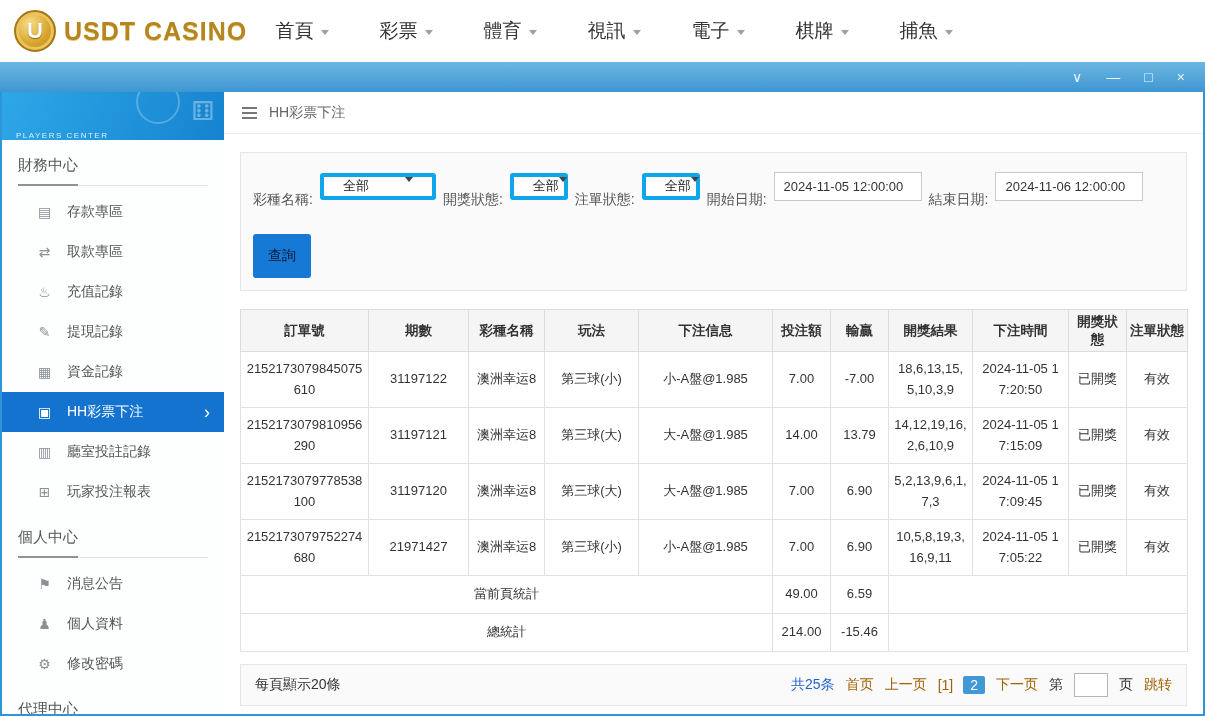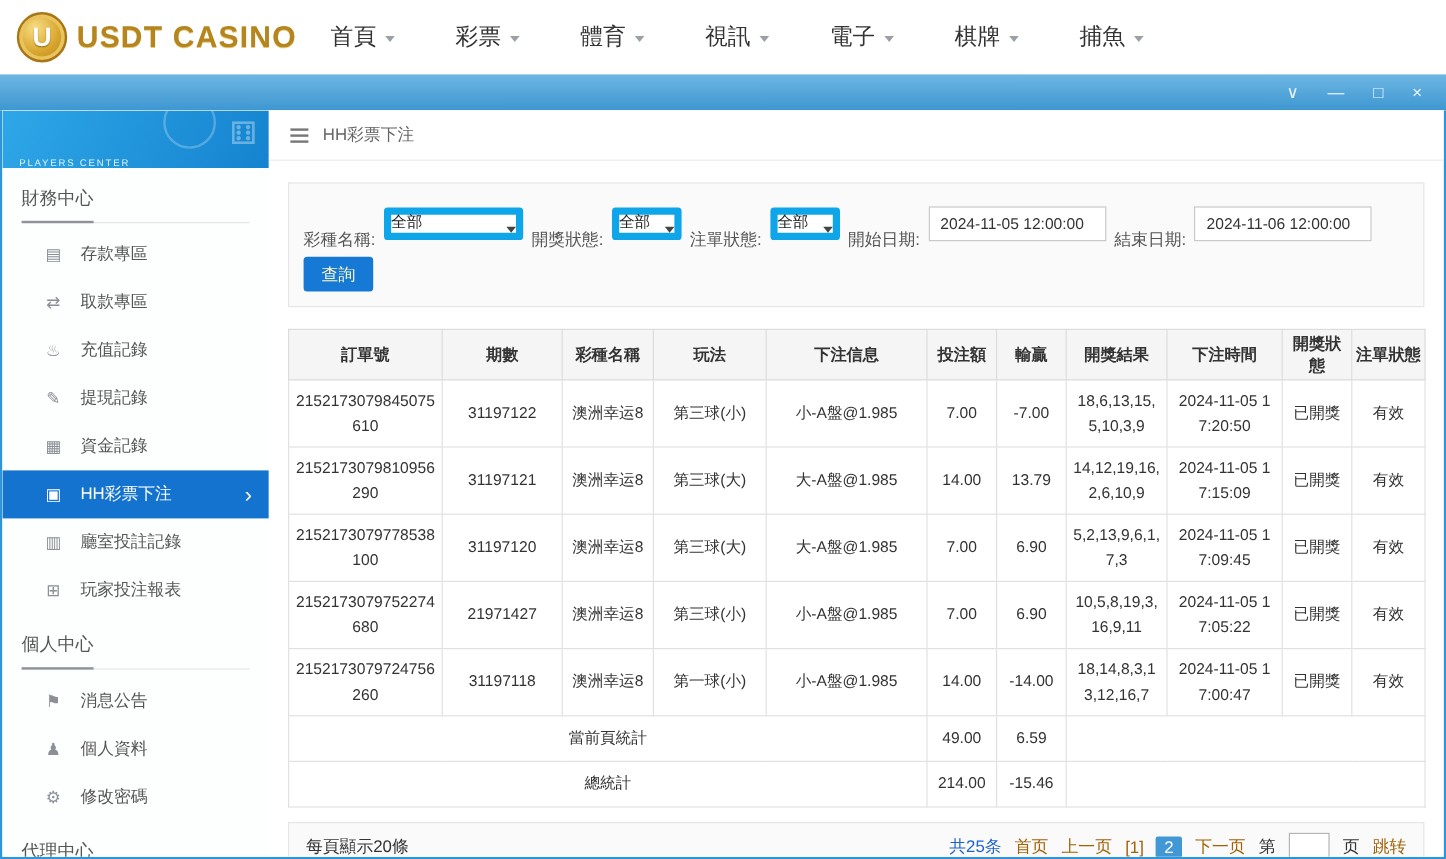--- a/index.html
+++ b/index.html
@@ -47,26 +47,26 @@
   .main { flex:1; display:flex; flex-direction:column; background:#fff; overflow:hidden; }
   .breadcrumb { height:42px; flex-shrink:0; display:flex; align-items:center; gap:12px; padding:0 18px; border-bottom:1px solid #ececec; color:#666; font-size:14px; background:#fff; }
   .hamburger { width:15px; cursor:pointer; }
   .hamburger i { display:block; height:2px; background:#777; margin:3px 0; }
   .content { padding:18px 16px 0; }
 
   
   .filter-panel { background:#fafafa; border:1px solid #e6e6e6; padding:10px 12px 12px; font-size:14px; color:#555; }
   .filter-row { display:flex; align-items:center; gap:7px; white-space:nowrap; }
   .flabel { color:#555;margin-top:28px; }
-  .fselect { background:#fff; border:6px solid #0ea5e9; border-radius:3px; height:27px; display:inline-flex; align-items:flex-end; justify-content:space-between; padding:0 0; font-size:13px; color:#222; cursor:pointer; }
+  .fselect { background:#fff; border:4px solid #0ea5e9; border-radius:3px; height:27px; display:inline-flex; align-items:flex-start; justify-content:space-between; padding:0 19px; font-size:13px; color:#222; cursor:pointer; }
   .sel-wide { width:116px; }
   .sel-sm { width:58px; }
   .sel-caret { width:0; height:0; border-left:4px solid transparent; border-right:4px solid transparent; border-top:5px solid #444; }
   .finput { background:#fff; border:1px solid #c9c9c9; height:29px; width:148px; padding:0 9px; font-size:13px; color:#333; font-family:inherit; }
-  .search-btn { margin-top:5px; background:#1779d6; color:#fef9c3; border:none; border-radius:3px; height:29px; padding:0 15px; font-size:14px; cursor:pointer; }
+  .search-btn { margin-top:25px; background:#1779d6; color:#0f172a; border:none; border-radius:3px; height:44px; padding:0 15px; font-size:14px; cursor:pointer; }
 
   
   .table-wrap { margin-top:18px; }
   .bet-table { width:100%; border-collapse:collapse; table-layout:fixed; background:#fff; font-size:13px; color:#333; }
   .bet-table th { background:#f5f5f5; font-weight:bold; height:42px; border:1px solid #dcdcdc; font-size:13.5px; padding:0 2px; }
   .bet-table td { border:1px solid #e1e1e1; text-align:center; height:56px; padding:4px 5px; word-break:break-all; line-height:1.55; }
   .bet-table tr.summary td { height:38px; }
 
   
   .pagebar { margin-top:12px; background:#fafafa; border:1px solid #e6e6e6; height:42px; display:flex; align-items:center; justify-content:space-between; padding:0 14px; font-size:14px; color:#333; }
@@ -320,33 +320,20 @@
                 <td>澳洲幸运8</td>
                 <td>第三球(小)</td>
                 <td>小-A盤@1.985</td>
                 <td>7.00</td>
                 <td>6.90</td>
                 <td>10,5,8,19,3,16,9,11</td>
                 <td>2024-11-05 17:05:22</td>
                 <td>已開獎</td>
                 <td>有效</td>
               </tr>
-              <tr>
-                <td>2152173079724756260</td>
-                <td>31197118</td>
-                <td>澳洲幸运8</td>
-                <td>第一球(小)</td>
-                <td>小-A盤@1.985</td>
-                <td>14.00</td>
-                <td>-14.00</td>
-                <td>18,14,8,3,13,12,16,7</td>
-                <td>2024-11-05 17:00:47</td>
-                <td>已開獎</td>
-                <td>有效</td>
-              </tr>
               <tr class="summary">
                 <td colspan="5">當前頁統計</td>
                 <td>49.00</td>
                 <td>6.59</td>
                 <td colspan="4"></td>
               </tr>
               <tr class="summary">
                 <td colspan="5">總統計</td>
                 <td>214.00</td>
                 <td>-15.46</td>

